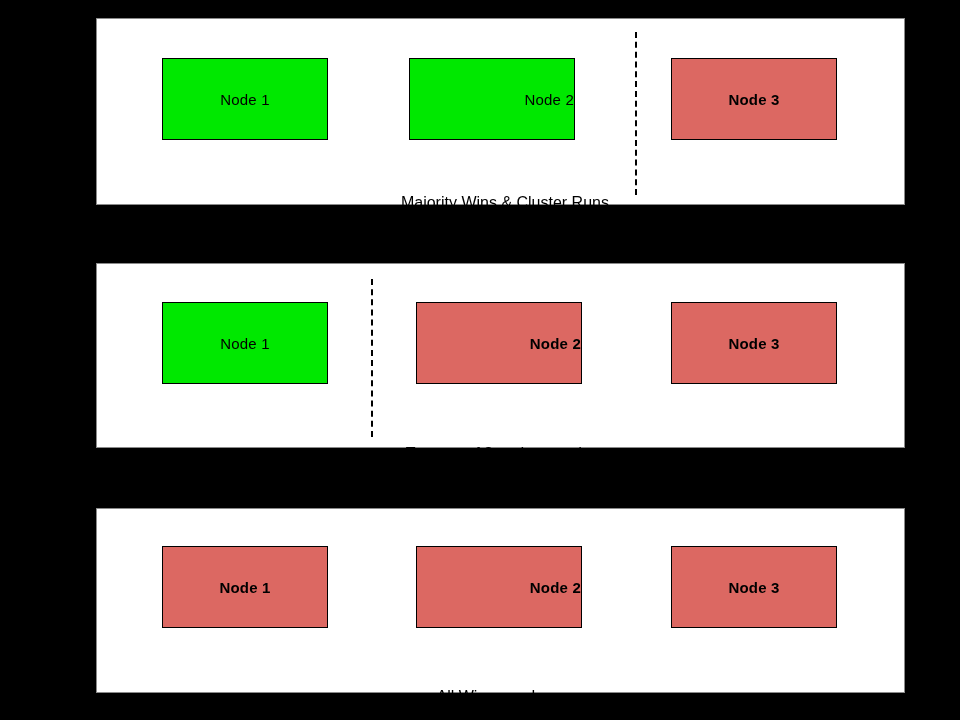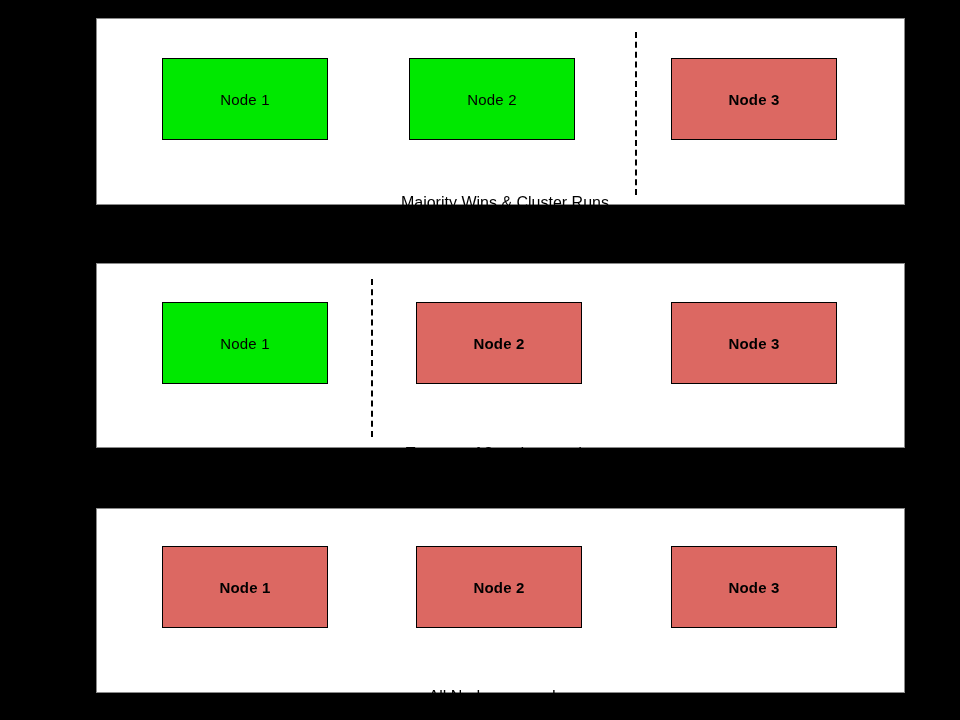--- a/index.html
+++ b/index.html
@@ -42,21 +42,21 @@
     letter-spacing: 0.2px;
   }
   .node[data-status="up"]   { background: var(--node-up,   #00e800); }
   .node[data-status="down"] { background: var(--node-down, #dc6862); font-weight: bold; }
 
   .panel-1 .node { top: 39px; }
   .panel-2 .node { top: 38px; }
   .panel-3 .node { top: 37px; }
 
   .pos-a { left: 65px;  }
-  .pos-b { left: 312px; }
+  .pos-b { left: 312px; justify-content: flex-end; }
   .panel-2 .pos-b, .panel-3 .pos-b { left: 319px; }
   .pos-c { left: 574px; }
 
   .divider {
     position: absolute;
     width: 0;
     border-left: 2px dashed #000000;
   }
   .panel-1 .divider { left: 538px; top: 13px; height: 163px; }
   .panel-2 .divider { left: 274px; top: 15px; height: 158px; }
@@ -116,18 +116,18 @@
     <div class="node pos-a" data-status="down">
       <span>Node 1</span>
     </div>
     <div class="node pos-b" data-status="down">
       <span>Node 2</span>
     </div>
     <div class="node pos-c" data-status="down">
       <span>Node 3</span>
     </div>
     <div class="caption">
-      <div>All Nodes are nodes</div>
+      <div>All Wins are down</div>
       
     </div>
   </section>
 
 </div>
 
 </body></html>

